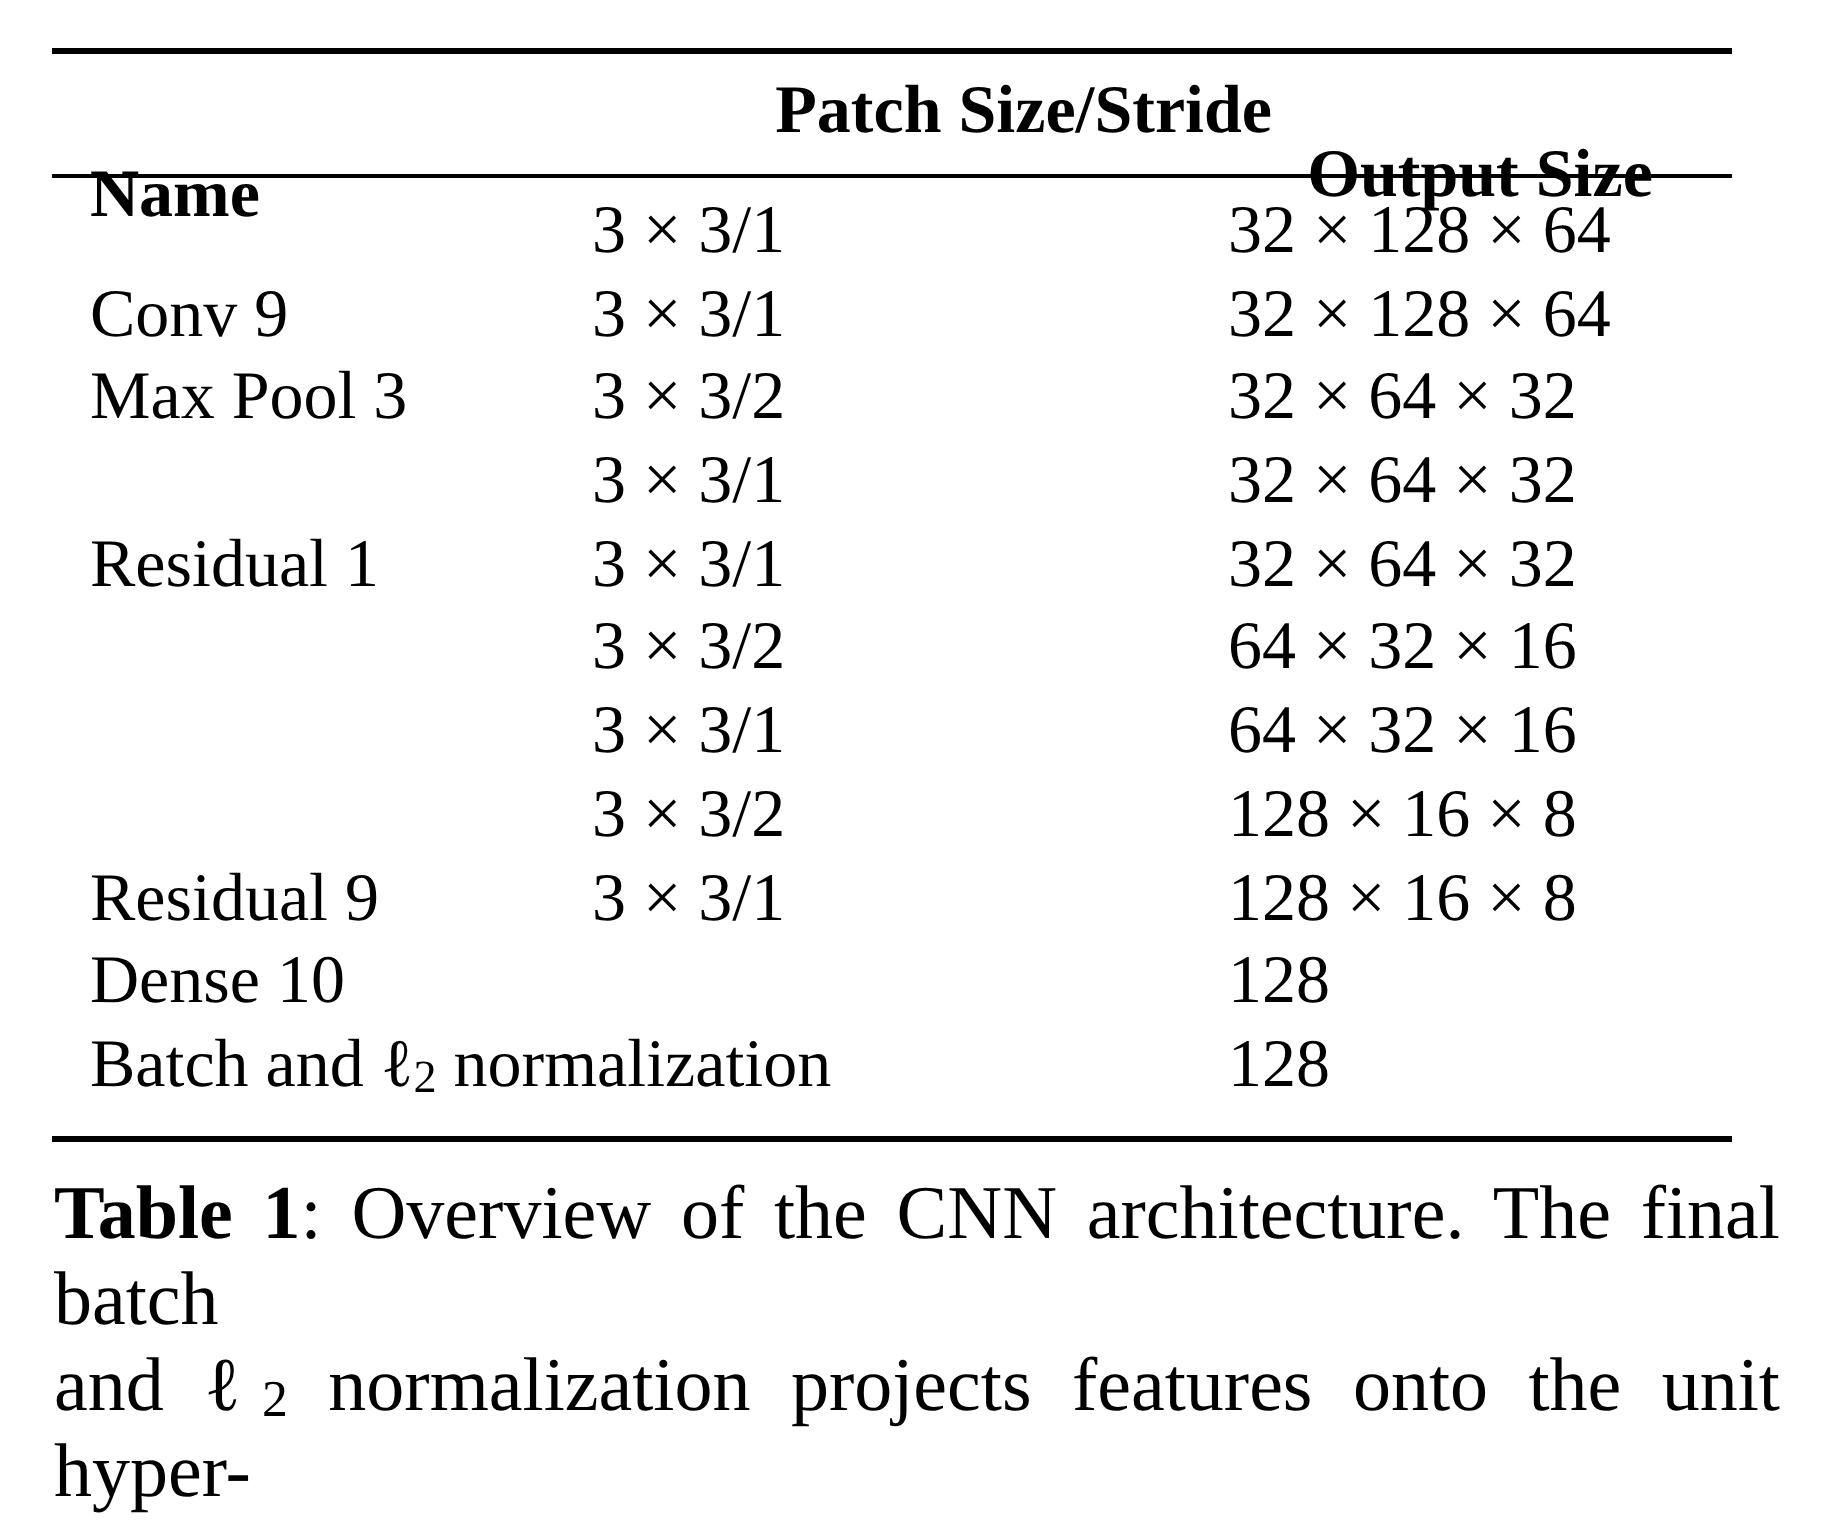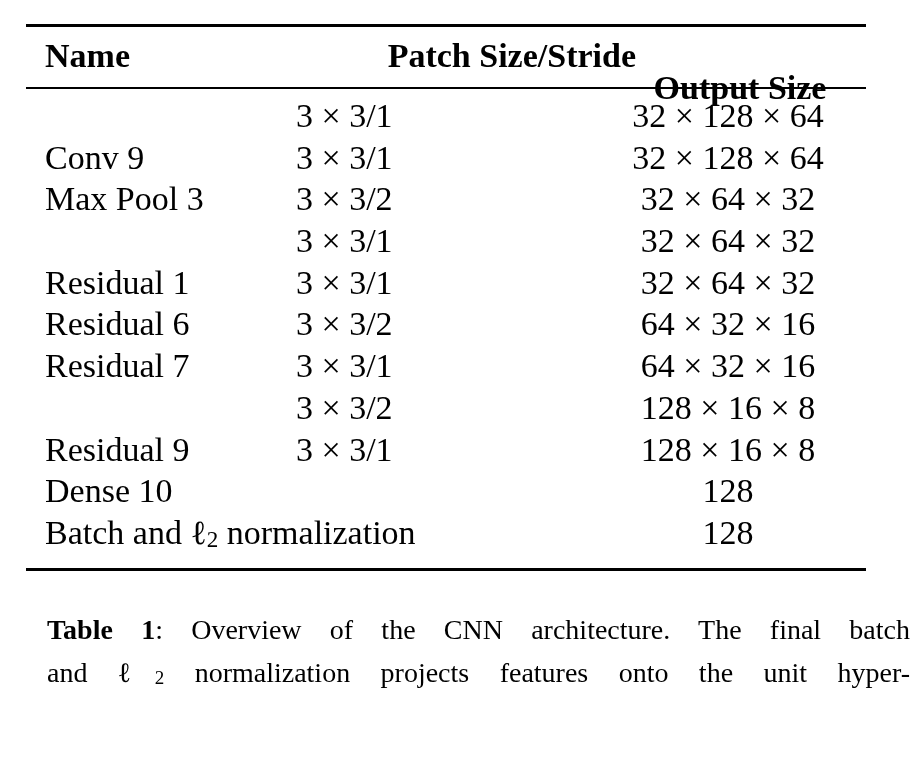--- a/index.html
+++ b/index.html
@@ -32,59 +32,58 @@
   #table-header {
     position: absolute;
     left: 26px;
     top: 27px;
     width: 840px;
     height: 57px;
     line-height: 57px;
     font-weight: bold;
     font-size: 34px;
   }
-  #table-header .h1 { position: absolute; left: 19px;  white-space: nowrap; }
+  #table-header .h1 { position: absolute; left: 19px;  white-space: nowrap; margin-top: 42px; }
   #table-header .h2 { position: absolute; left: 258px; width: 352px; text-align: right; white-space: nowrap; }
   #table-header .h3 { position: absolute; left: 588px; width: 252px; text-align: center; white-space: nowrap; margin-top: 32px; }
 
   
   #table-body {
     position: absolute;
     left: 26px;
     top: 89px;
     width: 840px;
     padding-top: 6px;
     font-size: 34px;
   }
   .row {
     position: relative;
     height: 41.7px;
     line-height: 41.7px;
   }
   .row .c1 { position: absolute; left: 19px;  white-space: nowrap; }
   .row .c2 { position: absolute; left: 270px; width: 352px; white-space: nowrap; }
-  .row .c3 { position: absolute; left: 576px; width: 252px; text-align: center; white-space: nowrap; }
+  .row .c3 { position: absolute; left: 588px; width: 252px; white-space: nowrap; }
 
   sub.ssub {
     font-size: 0.68em;
     line-height: 0;
     position: relative;
     top: 0.12em;
     vertical-align: baseline;
   }
 
   
   #table-caption {
     position: absolute;
     left: 27px;
-    top: 608px;
+    top: 586px;
     width: 863px;
-    font-size: 28px;
+    font-size: 38px;
     line-height: 43px;
-    margin-left: 20px;
   }
   .cap-line { white-space: normal; }
   .cap-line.just {
     text-align: justify;
     text-align-last: justify;
   }
   .cap-label { font-weight: bold; }
 </style>
 </head>
 <body>
@@ -125,27 +124,25 @@
       <span class="c3">32 × 64 × 32</span>
     </div>
 
     <div class="row">
       <span class="c1">Residual 1</span>
       <span class="c2">3 × 3/1</span>
       <span class="c3">32 × 64 × 32</span>
     </div>
 
     <div class="row">
-      <span class="c1">Residual 6</span>
       <span class="c2">3 × 3/2</span>
       <span class="c3">64 × 32 × 16</span>
     </div>
 
     <div class="row">
-      <span class="c1">Residual 7</span>
       <span class="c2">3 × 3/1</span>
       <span class="c3">64 × 32 × 16</span>
     </div>
 
     <div class="row">
       <span class="c2">3 × 3/2</span>
       <span class="c3">128 × 16 × 8</span>
     </div>
 
     <div class="row">

